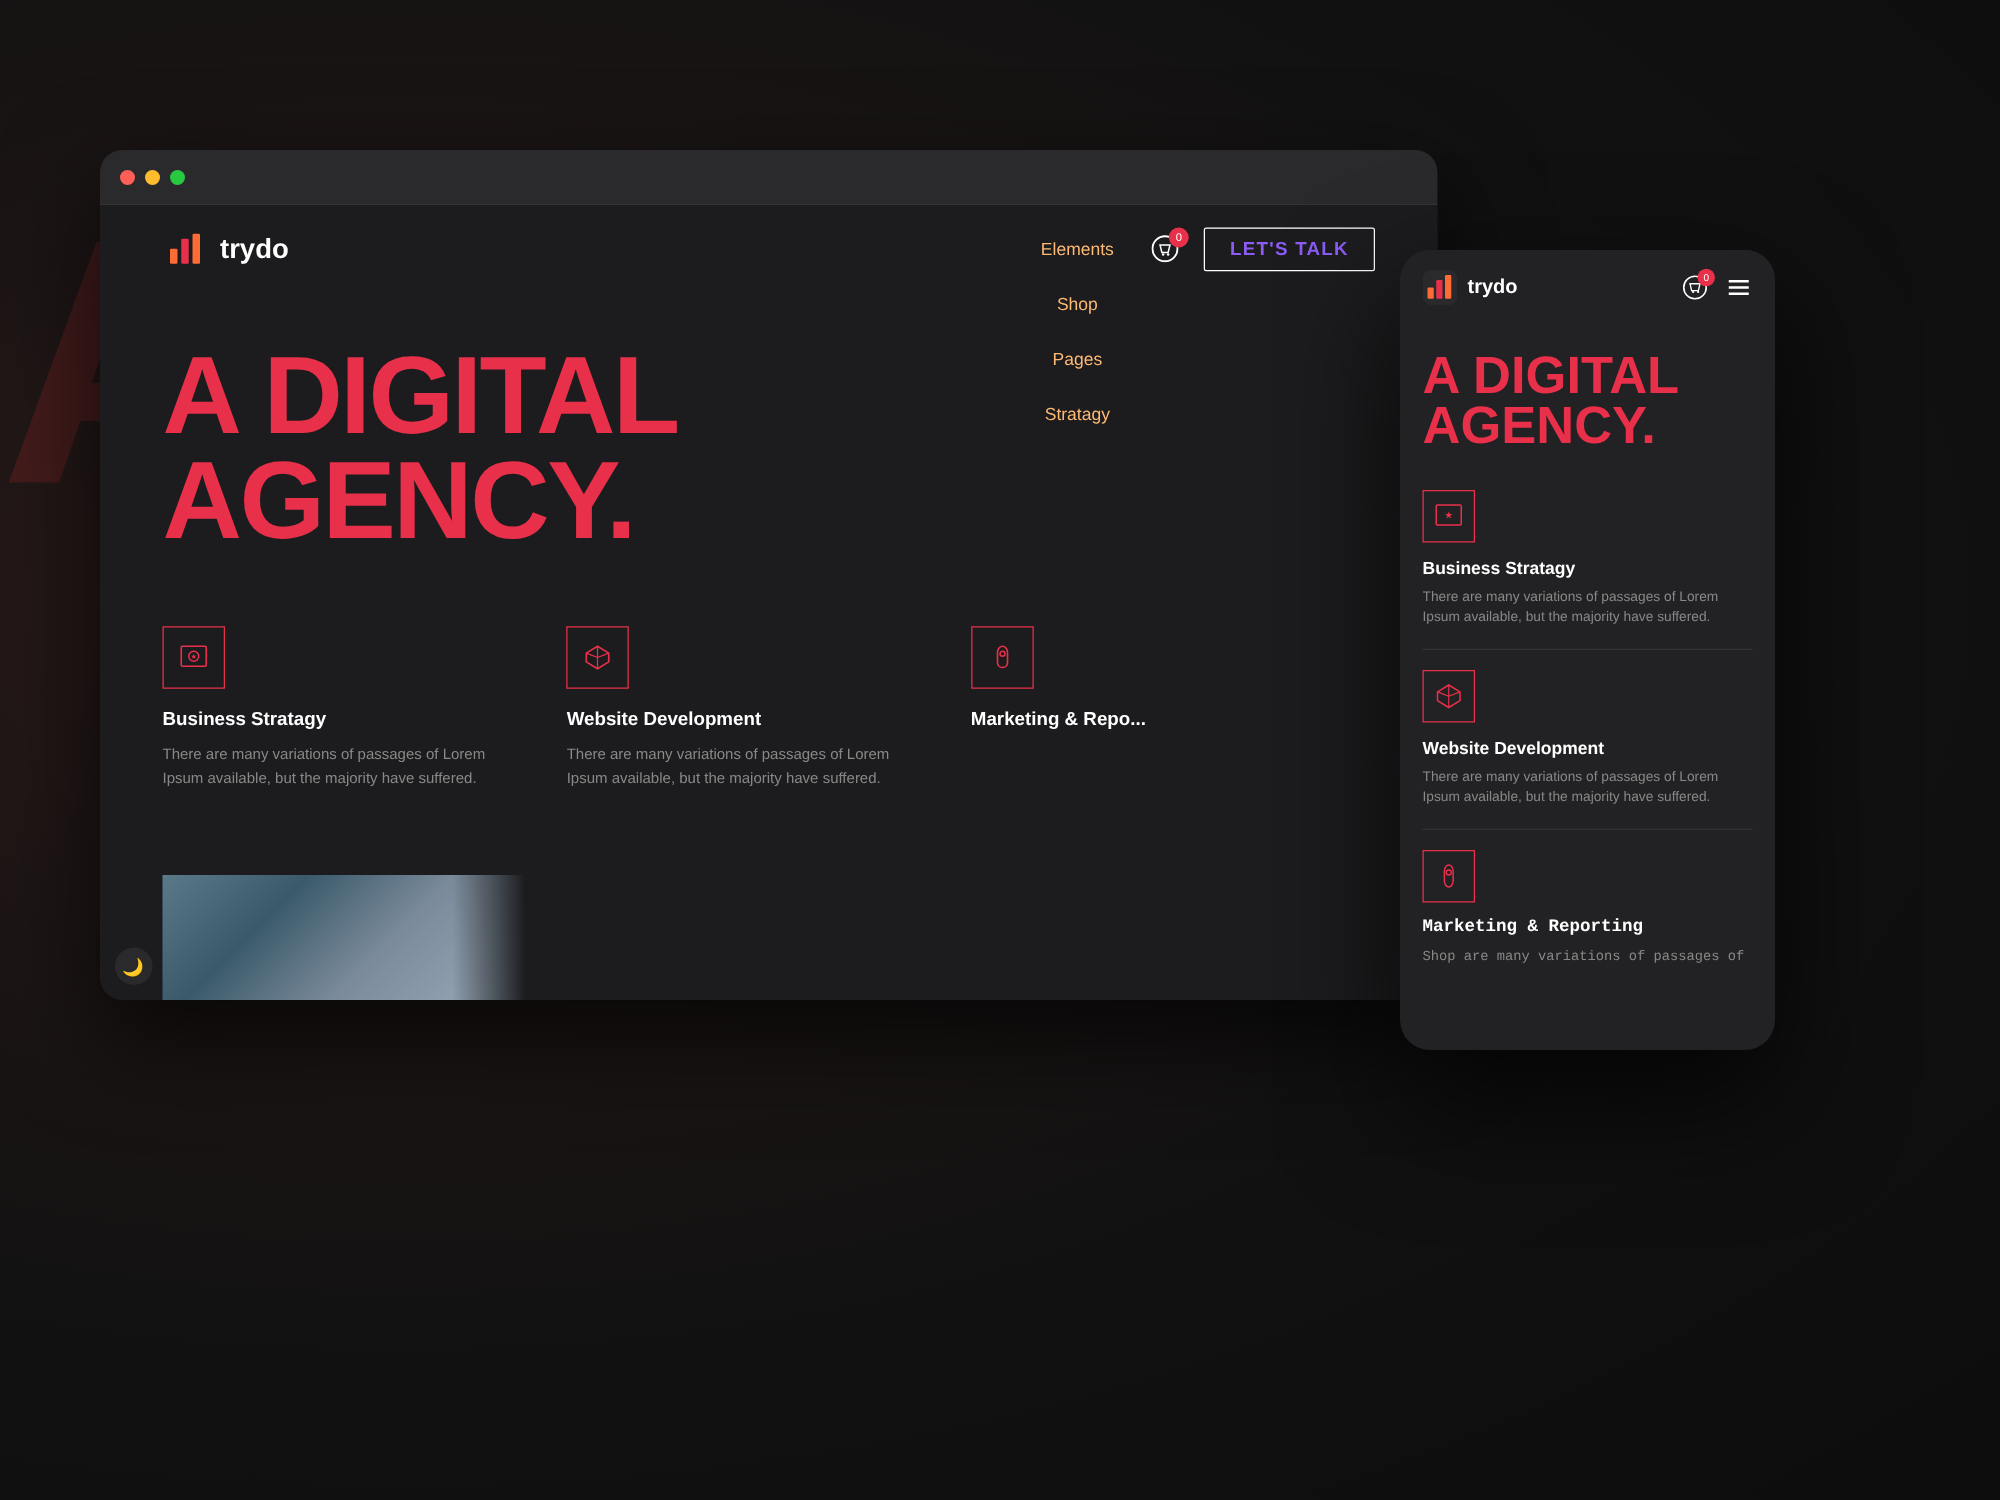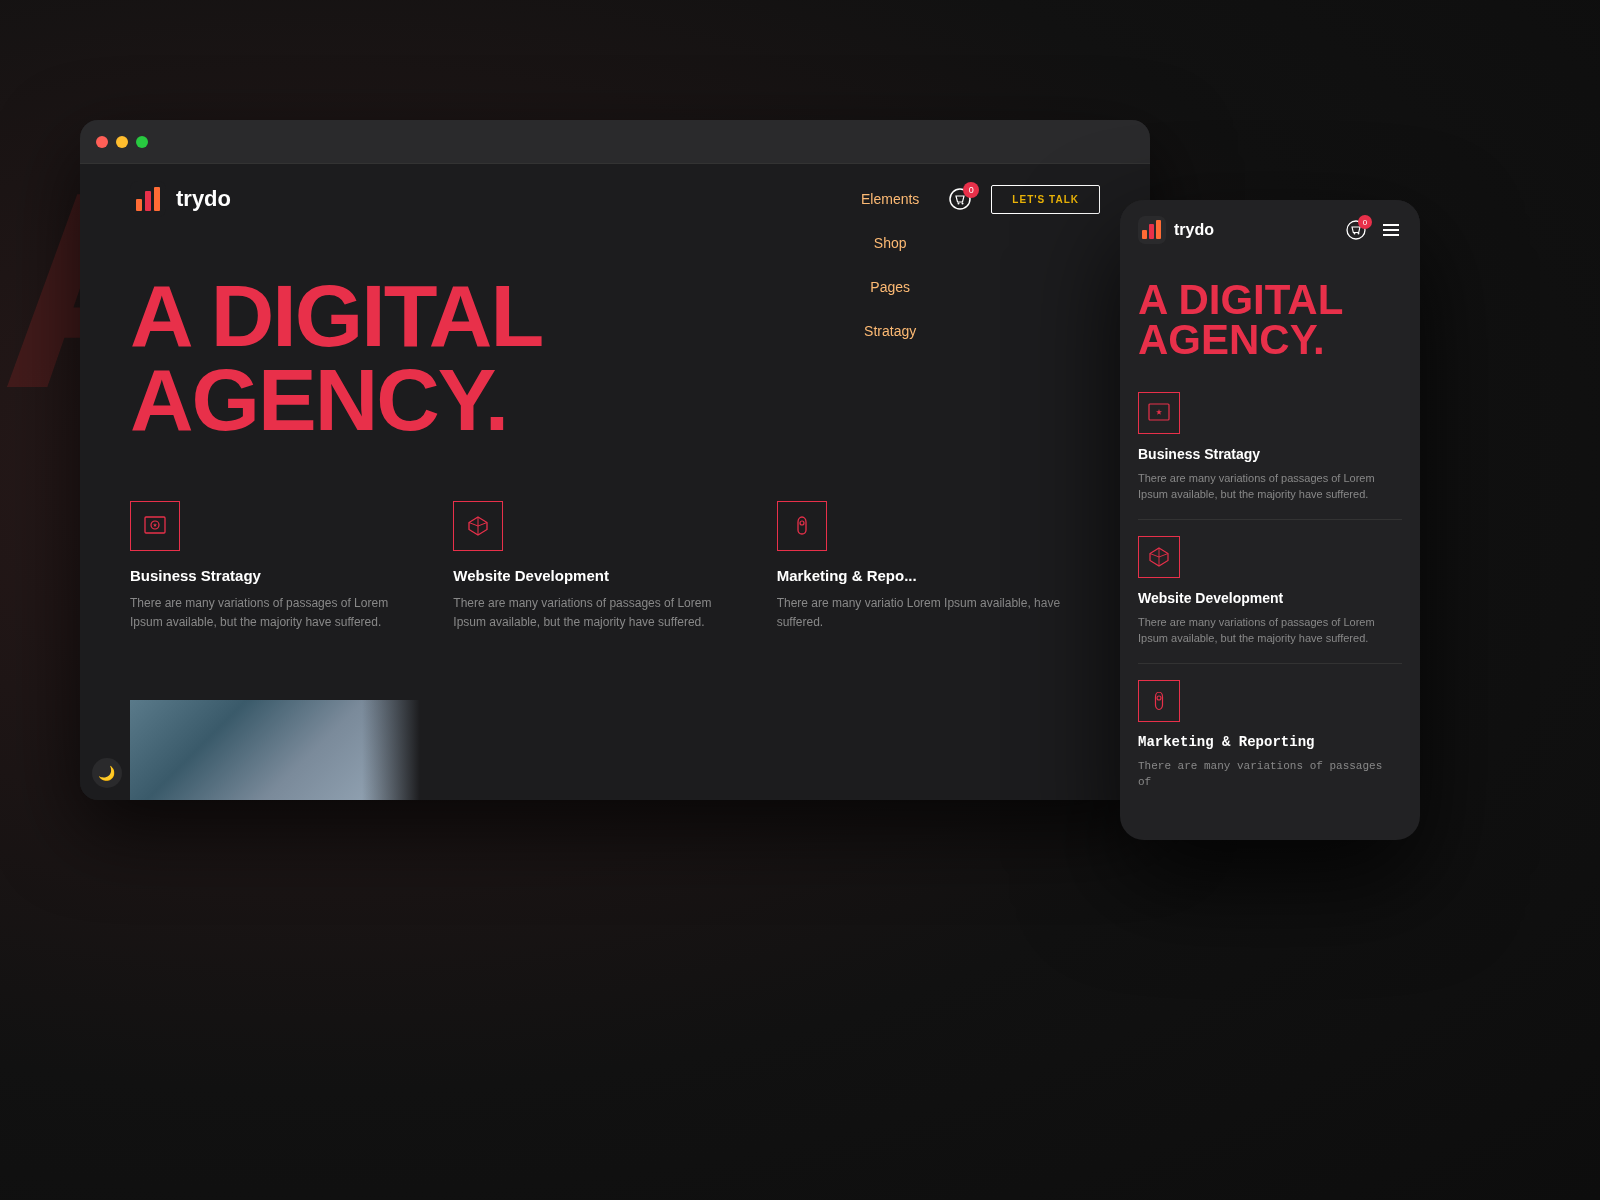--- a/index.html
+++ b/index.html
@@ -127,23 +127,23 @@
       color: #fff;
       font-size: 9px;
       width: 16px; height: 16px;
       border-radius: 50%;
       display: flex;
       align-items: center;
       justify-content: center;
     }
     .lets-talk-btn {
       border: 1.5px solid #fff;
-      color: #eab308;
+      color: #8b5cf6;
       padding: 8px 20px;
-      font-size: 10px;
+      font-size: 15px;
       font-weight: 700;
       letter-spacing: 1px;
       background: transparent;
       cursor: pointer;
       border-radius: 2px;
     }
 
     
     .hero-section {
       padding: 40px 50px 30px;
@@ -418,21 +418,20 @@
       </div>
 
       <div class="service-item">
         <div class="service-icon">
           <svg width="24" height="24" viewBox="0 0 24 24" fill="none">
             <path d="M12 3C10 3 8 5 8 8V16C8 18 9.5 20 12 20C14.5 20 16 18 16 16V8C16 5 14 3 12 3Z" stroke="#e8304a" stroke-width="1.3" fill="none"></path>
             <circle cx="12" cy="9" r="2" stroke="#e8304a" stroke-width="1.2" fill="none"></circle>
           </svg>
         </div>
         <div class="service-title">Marketing &amp; Repo...</div>
-        <div class="service-desc">There are many variatio Lorem Ipsum available, have suffered.</div>
       </div>
     </div>
 
     <div class="bottom-strip">
       <div class="bottom-strip-gradient"></div>
     </div>
 
     <div class="dark-toggle">🌙</div>
   </div>
 </div>
@@ -501,16 +500,16 @@
     </div>
 
     <div class="mobile-service-item">
       <div class="mobile-service-icon">
         <svg width="22" height="22" viewBox="0 0 22 22" fill="none">
           <path d="M11 2C9.2 2 7.5 4 7.5 7V15C7.5 17 8.9 19.5 11 19.5C13.1 19.5 14.5 17 14.5 15V7C14.5 4 12.8 2 11 2Z" stroke="#e8304a" stroke-width="1.2" fill="none"></path>
           <circle cx="11" cy="8" r="2" stroke="#e8304a" stroke-width="1.1" fill="none"></circle>
         </svg>
       </div>
       <div class="mobile-service-title">Marketing &amp; Reporting</div>
-      <div class="mobile-service-desc">There are many variations of passages of</div>
+      <div class="mobile-service-desc">Shop are many variations of passages of</div>
     </div>
   </div>
 </div>
 
 </body></html>

